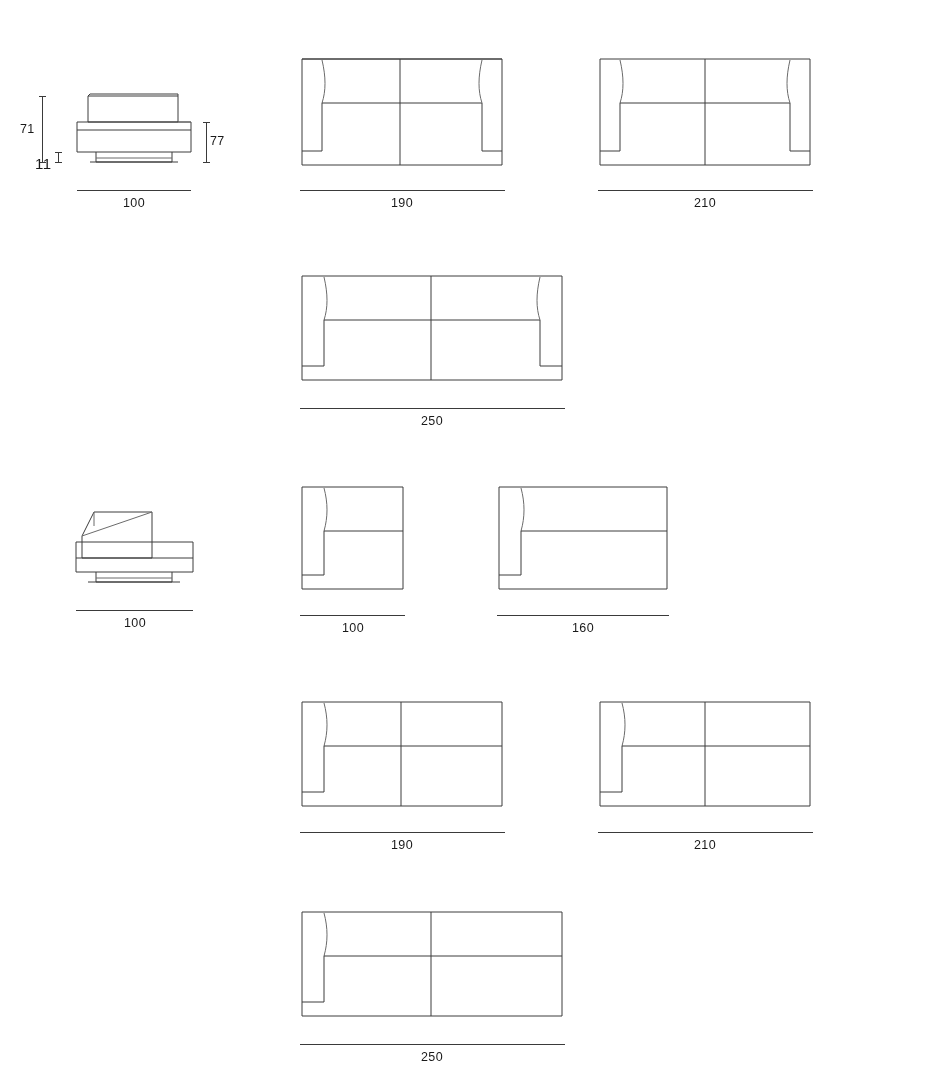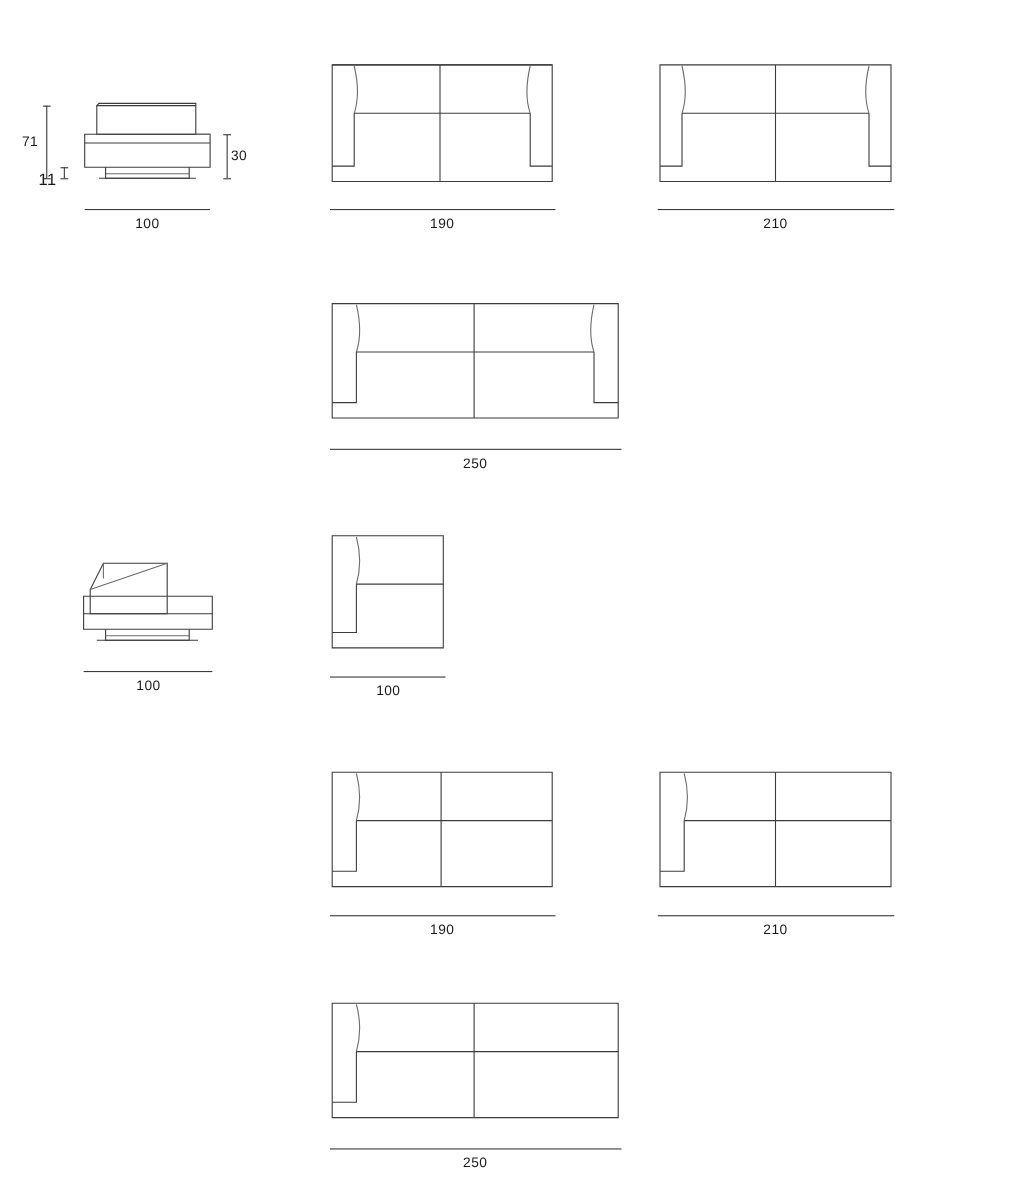--- a/index.html
+++ b/index.html
@@ -98,21 +98,21 @@
     <div class="dimlabel" style="left:-40px; top:42px;">71</div>
 
     <div class="dimline-v" style="left:-2px; top:72px; height:10px;"></div>
     <div class="tick-h" style="left:-5px; top:72px;"></div>
     <div class="tick-h" style="left:-5px; top:82px;"></div>
     <div class="dimlabel" style="left:-25px; top:75px; font-size:15px;">11</div>
 
     <div class="dimline-v" style="left:146px; top:42px; height:40px;"></div>
     <div class="tick-h" style="left:143px; top:42px;"></div>
     <div class="tick-h" style="left:143px; top:82px;"></div>
-    <div class="dimlabel" style="left:150px; top:54px;">30</div>
+    <div class="dimlabel" style="left:150px; top:54px;">77</div>
 
     <div class="dimline" style="left:17px; top:110px; width:114px;"></div>
     <div class="dimlabel center" style="left:74px; top:116px;">100</div>
   </div>
 
   <div class="fig" style="left:300px; top:55px; width:205px; height:160px;">
     <svg class="drawing" width="205" height="115" viewBox="0 0 205 115">
 
       <path class="ln" d="M2 4 L202 4 L202 110 L2 110 Z"></path>
 
@@ -183,20 +183,30 @@
     <svg class="drawing" width="105" height="110" viewBox="0 0 105 110">
       <path class="ln" d="M2 4 L103 4 L103 106 L2 106 Z"></path>
       <path class="lnl" d="M24 5 C28 20 28 34 24 48"></path>
       <path class="ln" d="M24 48 L103 48"></path>
       <path class="ln" d="M24 48 L24 92 L2 92"></path>
     </svg>
     <div class="dimline" style="left:0px; top:132px; width:105px;"></div>
     <div class="dimlabel center" style="left:53px; top:138px;">100</div>
   </div>
 
+  <div class="fig" style="left:497px; top:483px; width:172px; height:155px;">
+    <svg class="drawing" width="172" height="110" viewBox="0 0 172 110">
+      <path class="ln" d="M2 4 L170 4 L170 106 L2 106 Z"></path>
+      <path class="lnl" d="M24 5 C28 20 28 34 24 48"></path>
+      <path class="ln" d="M24 48 L170 48"></path>
+      <path class="ln" d="M24 48 L24 92 L2 92"></path>
+    </svg>
+    <div class="dimline" style="left:0px; top:132px; width:172px;"></div>
+    <div class="dimlabel center" style="left:86px; top:138px;">160</div>
+  </div>
 
   <div class="fig" style="left:300px; top:698px; width:205px; height:160px;">
     <svg class="drawing" width="205" height="112" viewBox="0 0 205 112">
       <path class="ln" d="M2 4 L202 4 L202 108 L2 108 Z"></path>
       <path class="lnl" d="M24 5 C28 20 28 34 24 48"></path>
       <path class="ln" d="M24 48 L202 48"></path>
       <path class="ln" d="M101 4 L101 108"></path>
       <path class="ln" d="M24 48 L24 94 L2 94"></path>
     </svg>
     <div class="dimline" style="left:0px; top:134px; width:205px;"></div>

